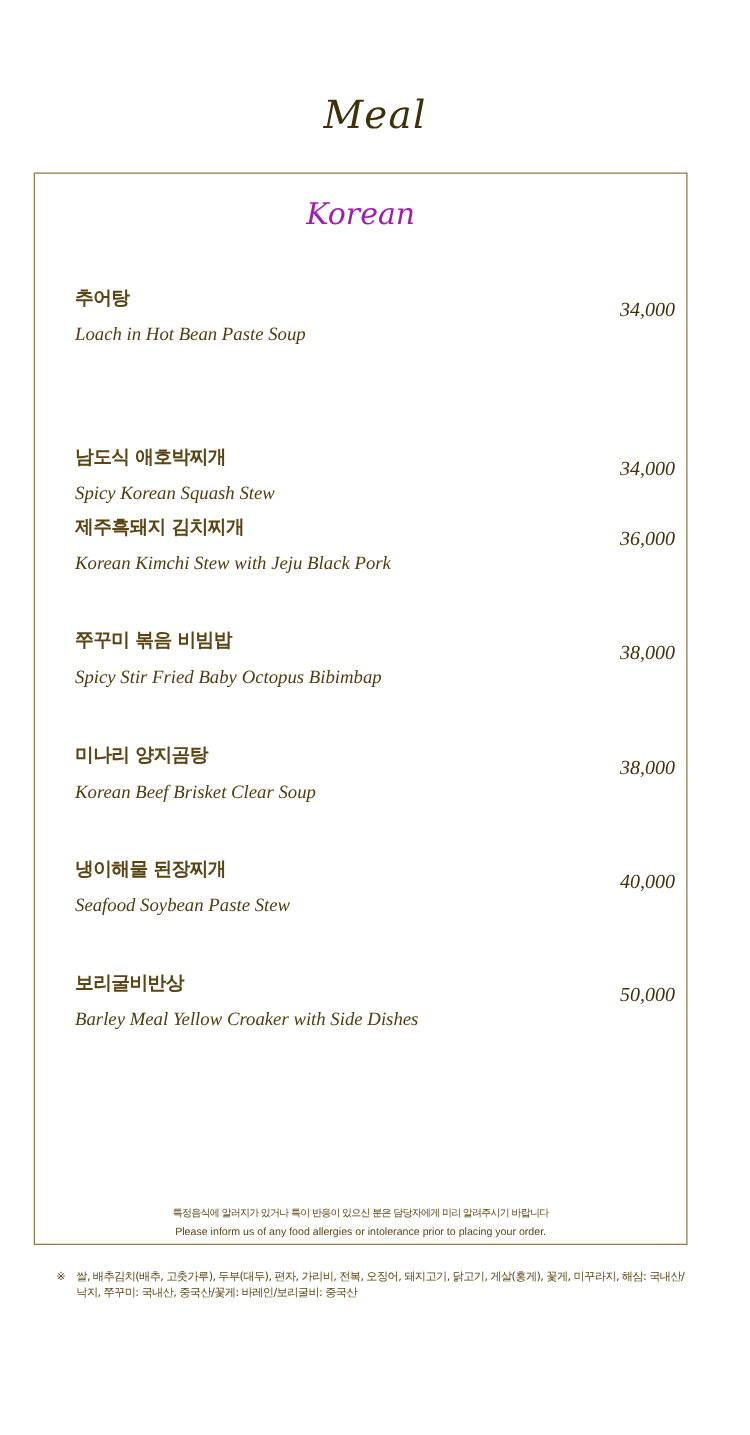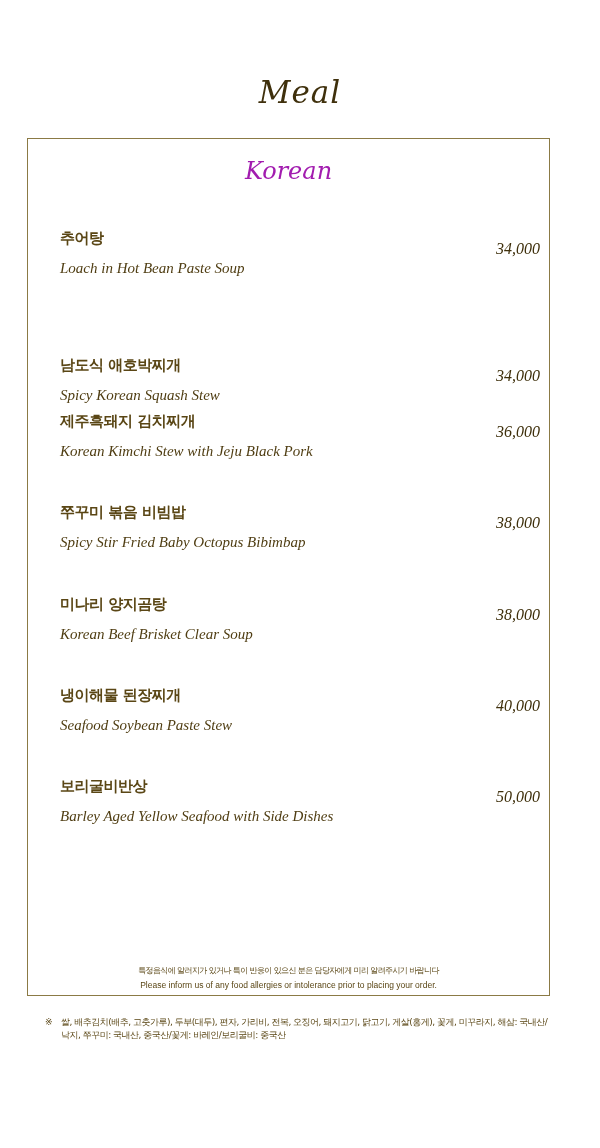--- a/index.html
+++ b/index.html
@@ -157,21 +157,21 @@
   </div>
 
   <div class="item" style="top:546px;">
     <div class="item-ko">냉이해물 된장찌개</div>
     <div class="item-en">Seafood Soybean Paste Stew</div>
     <div class="item-price">40,000</div>
   </div>
 
   <div class="item" style="top:637px;">
     <div class="item-ko">보리굴비반상</div>
-    <div class="item-en">Barley Aged Yellow Seafood with Side Dishes</div>
+    <div class="item-en">Barley Meal Yellow Croaker with Side Dishes</div>
     <div class="item-price">50,000</div>
   </div>
 
   <div class="notice">
     <div class="notice-ko">특정음식에 알러지가 있거나 특이 반응이 있으신 분은 담당자에게 미리 알려주시기 바랍니다</div>
     <div class="notice-en">Please inform us of any food allergies or intolerance prior to placing your order.</div>
   </div>
 </div>
 
 <div class="origin-note">

